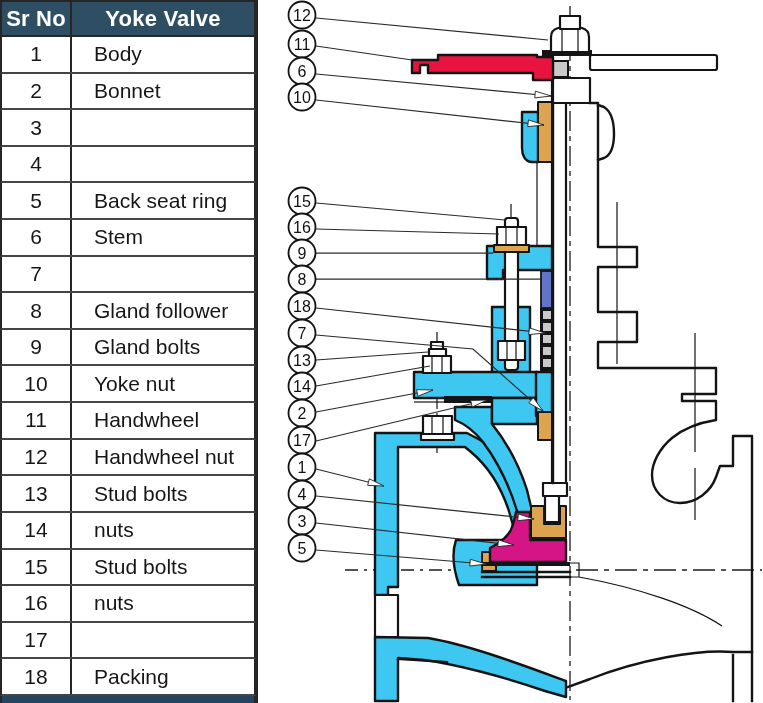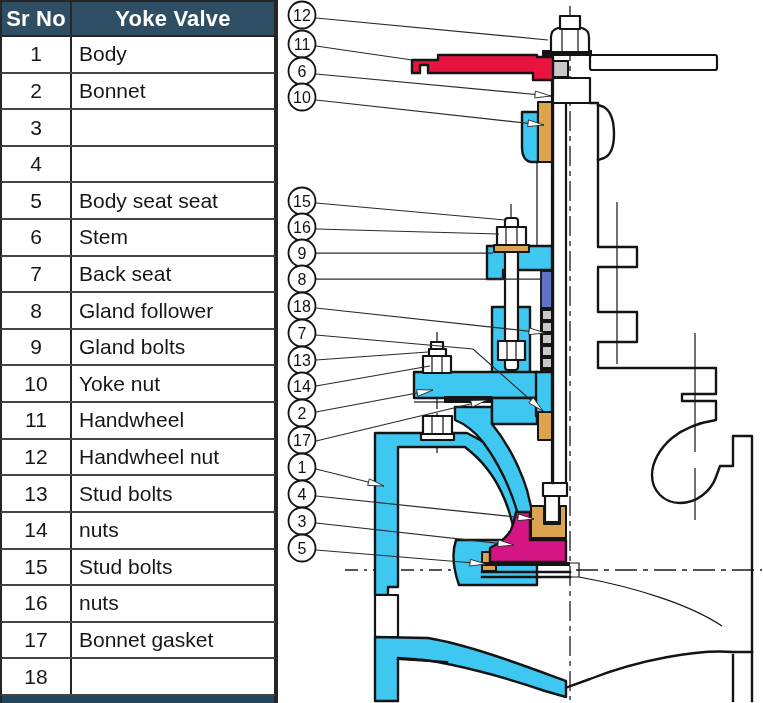--- a/index.html
+++ b/index.html
@@ -1,31 +1,31 @@
 <!DOCTYPE html>
 <html style="--c-head: #2E4F63; --c-border: #262626; --c-foot: #24455C; --c-cyan: #3EC7F0; --c-mag: #D51486; --c-red: #E8133F; --c-tan: #DCA44F; --c-blue: #6274C8; --c-gray: #C9C9C9; --c-stem: #ADADAD; --c-line: #141414;"><head>
 <meta charset="utf-8">
 <style>
   html,body{margin:0;padding:0;background:#ffffff;}
   #stage{position:relative;width:763px;height:703px;background:#fff;overflow:hidden;
          font-family:"Liberation Sans", sans-serif;}
   
-  #parts-table{position:absolute;left:0;top:0;width:278px;height:703px;
+  #parts-table{position:absolute;left:0;top:0;width:258px;height:703px;
     display:grid;grid-template-rows:37px repeat(18,1fr) 7px;
     border-right:2px solid var(--c-border);box-sizing:border-box;background:#fff;}
   .t-head{display:grid;grid-template-columns:70px 1fr;background:var(--c-head);
     border:2px solid var(--c-border);border-bottom:2px solid var(--c-border);box-sizing:border-box;}
   .t-head .hc{color:#fff;font-weight:bold;font-size:22px;display:flex;align-items:center;
     justify-content:center;letter-spacing:.2px;}
   .t-head .hc:first-child{border-right:2px solid var(--c-border);}
   .t-row{display:grid;grid-template-columns:70px 1fr;border-left:2px solid var(--c-border);
     border-right:2px solid var(--c-border);border-bottom:2px solid #454545;box-sizing:border-box;background:#fff;}
   .t-row .num{display:flex;align-items:center;justify-content:center;font-size:21px;color:#161616;
     border-right:2px solid var(--c-border);}
-  .t-row .nm{display:flex;align-items:center;padding-left:7px;font-size:21px;color:#161616;}
+  .t-row .nm{display:flex;align-items:center;padding-left:22px;font-size:21px;color:#161616;}
   .t-foot{background:var(--c-foot);border-left:2px solid var(--c-border);border-right:2px solid var(--c-border);}
   
   #diagram{position:absolute;left:0;top:0;}
   .ln{stroke:var(--c-line);fill:none;stroke-width:2.4;stroke-linejoin:round;stroke-linecap:square;}
   .ln-thin{stroke:var(--c-line);fill:none;stroke-width:1.2;}
   .f-cyan{fill:var(--c-cyan);stroke:var(--c-line);stroke-width:2.4;stroke-linejoin:round;}
   .f-mag{fill:var(--c-mag);stroke:var(--c-line);stroke-width:2.4;stroke-linejoin:round;}
   .f-red{fill:var(--c-red);stroke:var(--c-line);stroke-width:2.4;stroke-linejoin:round;}
   .f-tan{fill:var(--c-tan);stroke:var(--c-line);stroke-width:2;stroke-linejoin:round;}
   .f-wht{fill:#ffffff;stroke:var(--c-line);stroke-width:2.2;stroke-linejoin:round;}
@@ -281,29 +281,28 @@
         <div class="nm">Bonnet</div>
       </div>
       <div class="t-row">
         <div class="num">3</div>
       </div>
       <div class="t-row">
         <div class="num">4</div>
       </div>
       <div class="t-row">
         <div class="num">5</div>
-        <div class="nm">Body seat seat</div>
+        <div class="nm">Back seat ring</div>
       </div>
       <div class="t-row">
         <div class="num">6</div>
         <div class="nm">Stem</div>
       </div>
       <div class="t-row">
         <div class="num">7</div>
-        <div class="nm">Back seat</div>
       </div>
       <div class="t-row">
         <div class="num">8</div>
         <div class="nm">Gland follower</div>
       </div>
       <div class="t-row">
         <div class="num">9</div>
         <div class="nm">Gland bolts</div>
       </div>
       <div class="t-row">
@@ -329,21 +328,21 @@
       <div class="t-row">
         <div class="num">15</div>
         <div class="nm">Stud bolts</div>
       </div>
       <div class="t-row">
         <div class="num">16</div>
         <div class="nm">nuts</div>
       </div>
       <div class="t-row">
         <div class="num">17</div>
-        <div class="nm">Bonnet gasket</div>
       </div>
       <div class="t-row">
         <div class="num">18</div>
+        <div class="nm">Packing</div>
       </div>
       <div class="t-foot" id="table-foot" style="grid-row:20;"></div>
   </div>
 
 </div>
 
 </body></html>

